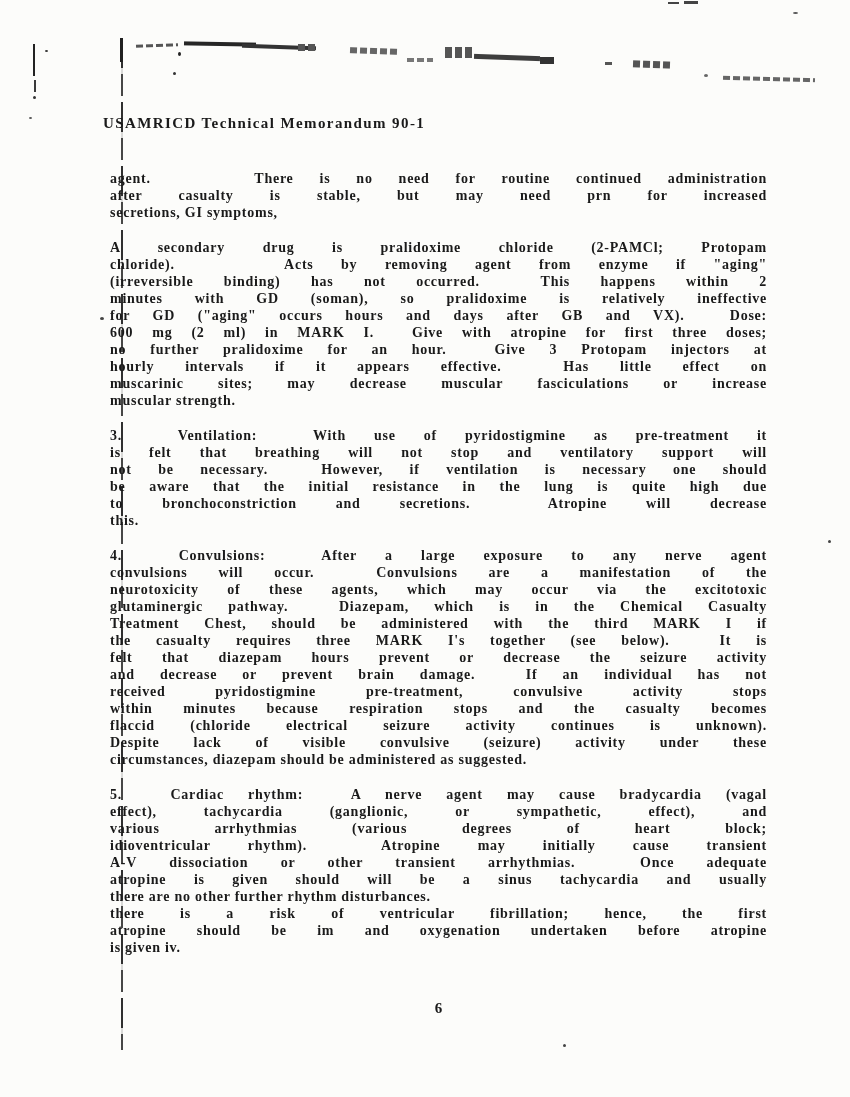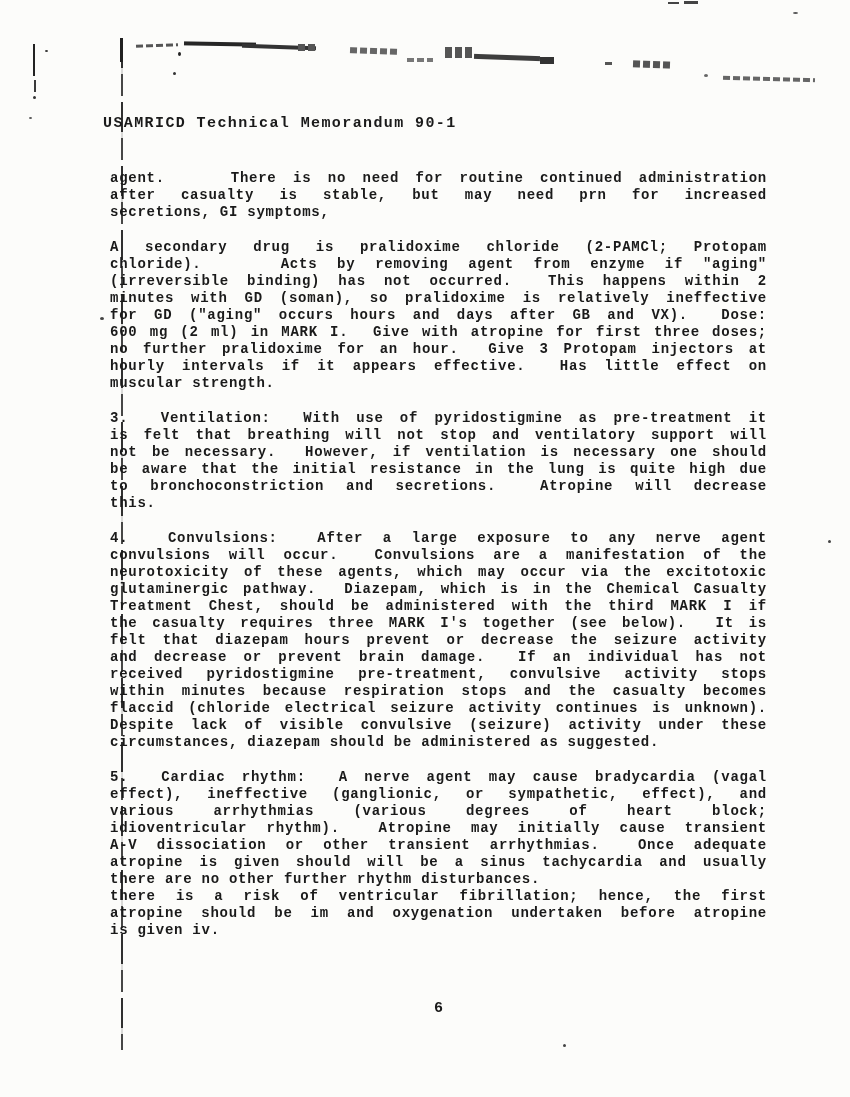--- a/index.html
+++ b/index.html
@@ -1,19 +1,19 @@
 <!DOCTYPE html>
 <html><head>
 <meta charset="utf-8">
 <style>
   html,body { margin:0; padding:0; background:#e8e8e6; }
   .page {
     position:relative; width:850px; height:1097px;
     background:#fcfcfa; overflow:hidden;
-    font-family:Liberation Mono, monospace;
+    font-family:Liberation Serif, serif;
     color:#1a1a1a;
   }
   
   .memo-header {
     position:absolute; left:103px; top:115px; margin:0;
     font-size:15px; font-weight:700; letter-spacing:1.4px;
     line-height:17px; white-space:nowrap;
     filter:blur(.25px);
   }
   .memo-body {
@@ -94,20 +94,21 @@
       </div>
       <div class="para">
         <div class="tline">A secondary drug is pralidoxime chloride (2-PAMCl; Protopam</div>
         <div class="tline">chloride).&nbsp; &nbsp; Acts by removing agent from enzyme if "aging"</div>
         <div class="tline">(irreversible binding) has not occurred.&nbsp; This happens within 2</div>
         <div class="tline">minutes with GD (soman), so pralidoxime is relatively ineffective</div>
         <div class="tline">for GD ("aging" occurs hours and days after GB and VX).&nbsp; Dose:</div>
         <div class="tline">600 mg (2 ml) in MARK I.&nbsp; Give with atropine for first three doses;</div>
         <div class="tline">no further pralidoxime for an hour.&nbsp; Give 3 Protopam injectors at</div>
         <div class="tline">hourly intervals if it appears effective.&nbsp; Has little effect on</div>
+        <div class="tline">muscarinic sites; may decrease muscular fasciculations or increase</div>
         <div class="tline left-end">muscular strength.</div>
       </div>
       <div class="para">
         <div class="tline">3.&nbsp;  Ventilation:&nbsp; With use of pyridostigmine as pre-treatment it</div>
         <div class="tline">is felt that breathing will not stop and ventilatory support will</div>
         <div class="tline">not be necessary.&nbsp; However, if ventilation is necessary one should</div>
         <div class="tline">be aware that the initial resistance in the lung is quite high due</div>
         <div class="tline">to bronchoconstriction and secretions.&nbsp; Atropine will decrease</div>
         <div class="tline left-end">this.</div>
       </div>
@@ -121,21 +122,21 @@
         <div class="tline">felt that diazepam hours prevent or decrease the seizure activity</div>
         <div class="tline">and decrease or prevent brain damage.&nbsp; If an individual has not</div>
         <div class="tline">received pyridostigmine pre-treatment, convulsive activity stops</div>
         <div class="tline">within minutes because respiration stops and the casualty becomes</div>
         <div class="tline">flaccid (chloride electrical seizure activity continues is unknown).</div>
         <div class="tline">Despite lack of visible convulsive (seizure) activity under these</div>
         <div class="tline left-end">circumstances, diazepam should be administered as suggested.</div>
       </div>
       <div class="para">
         <div class="tline">5.&nbsp;  Cardiac rhythm:&nbsp; A nerve agent may cause bradycardia (vagal</div>
-        <div class="tline">effect), ineffective (ganglionic, or sympathetic, effect), and</div>
+        <div class="tline">effect), tachycardia (ganglionic, or sympathetic, effect), and</div>
         <div class="tline">various arrhythmias (various degrees of heart block;</div>
         <div class="tline">idioventricular rhythm).&nbsp; Atropine may initially cause transient</div>
         <div class="tline">A-V dissociation or other transient arrhythmias.&nbsp; Once adequate</div>
         <div class="tline">atropine is given should will be a sinus tachycardia and usually</div>
         <div class="tline left-end">there are no other further rhythm disturbances.</div>
         <div class="tline">there is a risk of ventricular fibrillation; hence, the first</div>
         <div class="tline">atropine should be im and oxygenation undertaken before atropine</div>
         <div class="tline left-end">is given iv.</div>
       </div>
     </div>

